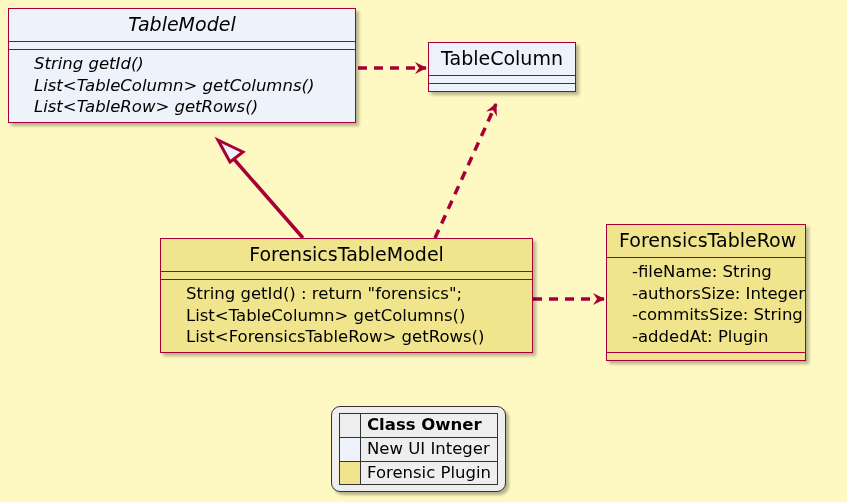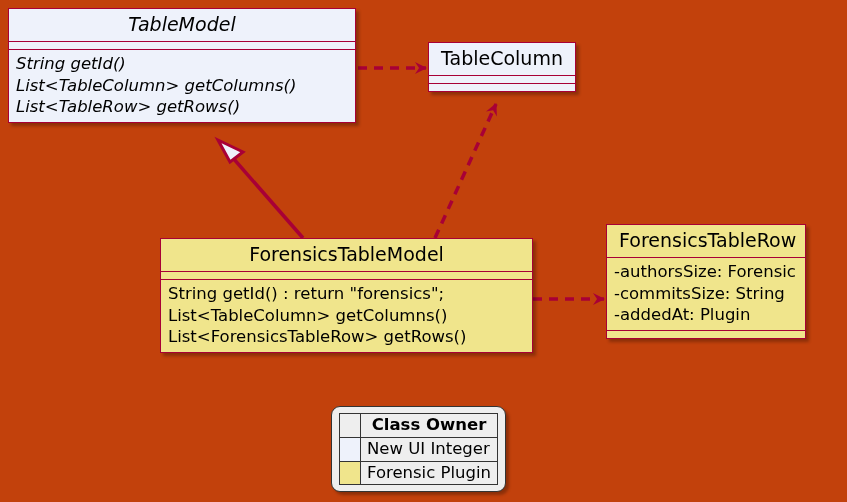--- a/index.html
+++ b/index.html
@@ -4,21 +4,21 @@
 <style>
   html, body {
     margin: 0;
     padding: 0;
     background: #ffffff;
   }
   #canvas {
     position: relative;
     width: 847px;
     height: 502px;
-    background: #c2410c;
+    background: #fef9c3;
     font-family: "DejaVu Sans", sans-serif;
     overflow: hidden;
   }
 
   
   .uml-class {
     position: absolute;
     box-sizing: border-box;
     border: 1.5px solid #A80036;
     box-shadow: 3px 3px 3px rgba(0,0,0,0.28);
@@ -36,21 +36,21 @@
     white-space: nowrap;
   }
   .uml-title.italic { font-style: italic; }
 
   .uml-sep {
     height: 0;
     border-top: 1.5px solid #A80036;
   }
   .uml-compartment {
     box-sizing: border-box;
-    padding: 3px 7px 4px 7px;
+    padding: 3px 7px 4px 25px;
     font-size: 16.5px;
     color: #000000;
     line-height: 1.32;
     white-space: nowrap;
   }
   .uml-compartment.italic { font-style: italic; }
   .uml-compartment.empty {
     padding: 0;
     height: 7px;
   }
@@ -87,21 +87,21 @@
     padding: 1px 6px 2px 6px;
     line-height: 1.2;
     white-space: nowrap;
   }
   #legend td.swatch {
     width: 20px;
     padding: 0;
   }
   #legend td.header-label {
     font-weight: bold;
-    text-align: center;
+    text-align: left;
   }
   #legend td.header-swatch { background: #EEEEEE; }
   .sw-blue   { background: #EEF2FB; }
   .sw-yellow { background: #F0E58C; }
 </style>
 </head>
 <body>
 
 <div id="canvas">
 
@@ -163,21 +163,22 @@
       <span class="member">String getId() : return "forensics";</span>
       <span class="member">List&lt;TableColumn&gt; getColumns()</span>
       <span class="member">List&lt;ForensicsTableRow&gt; getRows()</span>
     </div>
   </div>
 
   <div class="uml-class yellow" style="left:606px; top:224px; width:200px;">
     <div class="uml-title">ForensicsTableRow</div>
     <div class="uml-sep"></div>
     <div class="uml-compartment">
-      <span class="member">-authorsSize: Forensic</span>
+      <span class="member">-fileName: String</span>
+      <span class="member">-authorsSize: Integer</span>
       <span class="member">-commitsSize: String</span>
       <span class="member">-addedAt: Plugin</span>
     </div>
     <div class="uml-sep"></div>
     <div class="uml-compartment empty"></div>
   </div>
 
   <div id="legend" style="left:331px; top:406px;">
     <table>
       <tbody>

